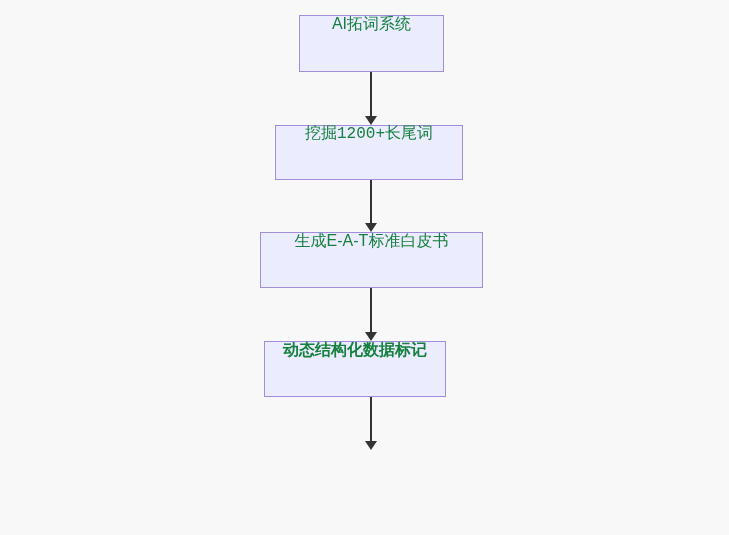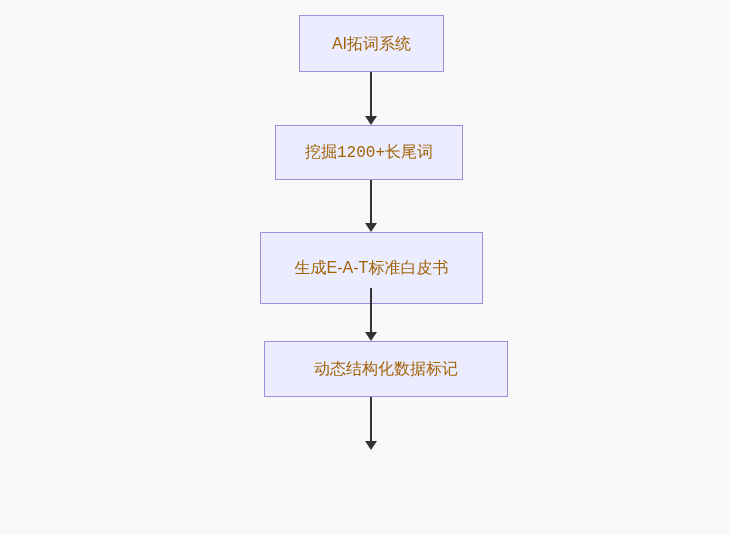--- a/index.html
+++ b/index.html
@@ -17,31 +17,31 @@
     position: relative;
     width: 729px;
     height: 535px;
   }
   .node {
     position: absolute;
     box-sizing: border-box;
     background: #ececff;
     border: 1.5px solid #a18dd9;
     display: flex;
-    align-items: center;
+    align-items: flex-start;
     justify-content: center;
-    color: #a16207;
+    color: #15803d;
     font-size: 16px;
     line-height: 1;
     white-space: nowrap;
   }
   .node-1 { left: 299px; top: 15px;  width: 145px; height: 57px; }
   .node-2 { left: 275px; top: 125px; width: 188px; height: 55px; font-family: Liberation Mono, monospace; }
-  .node-3 { left: 260px; top: 232px; width: 223px; height: 72px; }
-  .node-4 { left: 264px; top: 341px; width: 244px; height: 56px; }
+  .node-3 { left: 260px; top: 232px; width: 223px; height: 56px; }
+  .node-4 { left: 264px; top: 341px; width: 182px; height: 56px; font-weight: bold; }
   .node-5 { left: 254px; top: 450px; width: 233px; height: 57px; }
 
   .arrow {
     position: absolute;
     left: 371px;
     transform: translateX(-50%);
     display: flex;
     flex-direction: column;
     align-items: center;
   }

